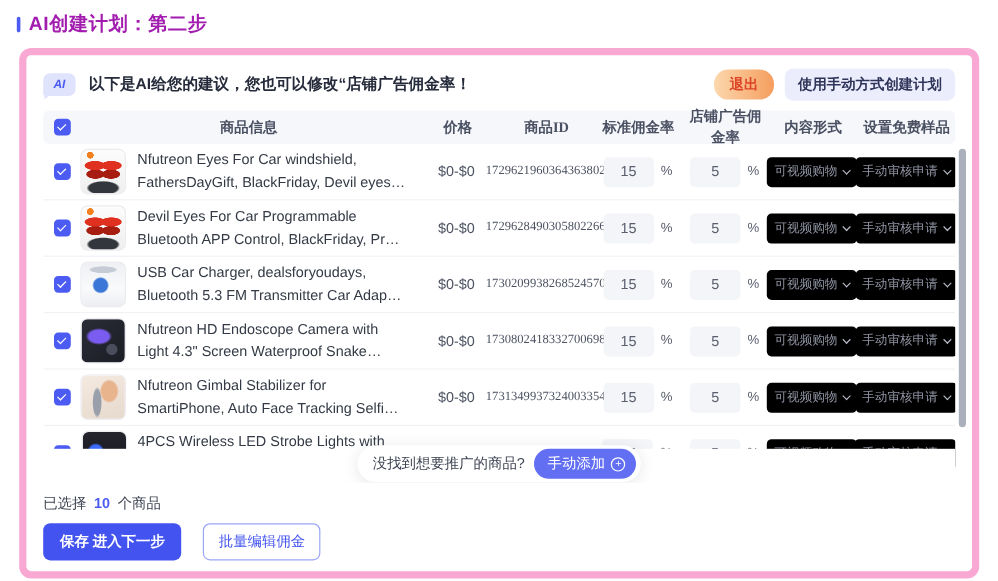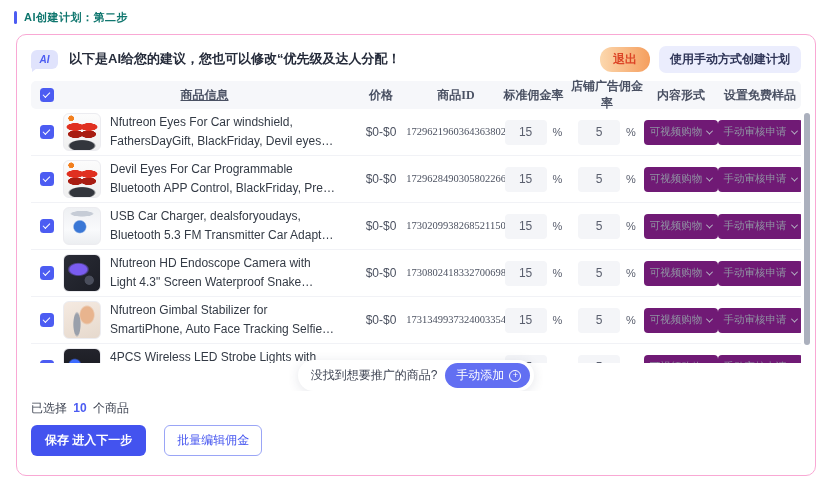--- a/index.html
+++ b/index.html
@@ -2,25 +2,25 @@
 <html><head>
 <meta charset="utf-8">
 <style>
   html,body{margin:0;padding:0;width:832px;height:484px;background:#fff;overflow:hidden;
     font-family:"Liberation Sans","DejaVu Sans",sans-serif;-webkit-font-smoothing:antialiased;}
   *{box-sizing:border-box;}
 
   
   .page-title{display:flex;align-items:center;margin:10px 0 9px 14px;}
   .accent-bar{width:3px;height:13px;background:#4c5cf2;border-radius:2px;margin-right:7px;}
-  .page-title h1{font-size:11px;font-weight:bold;color:#0f766e;margin:0;letter-spacing:.5px;}
+  .page-title h1{font-size:16px;font-weight:bold;color:#a21caf;margin:0;letter-spacing:.5px;}
 
   
   .card{position:relative;margin:0 16px;width:800px;height:442px;background:#fff;
-    border:1px solid #f9a8d4;border-radius:10px;overflow:hidden;}
+    border:6px solid #f9a8d4;border-radius:10px;overflow:hidden;}
 
   
   .topbar{display:flex;align-items:center;padding:12px 14px 10px;height:46px;}
   .ai-badge{position:relative;display:flex;align-items:center;justify-content:center;
     width:27px;height:19px;background:#e0e3fc;border-radius:6px 6px 6px 2px;
     color:#4c5cf2;font-size:10px;font-weight:bold;font-style:italic;margin-right:11px;flex:0 0 auto;}
   .ai-badge::after{content:"";position:absolute;left:1px;bottom:-3px;width:0;height:0;
     border-left:5px solid #e0e3fc;border-bottom:4px solid transparent;}
   .ai-msg{font-size:13px;font-weight:bold;color:#252b3a;flex:1 1 auto;}
   .topbar-actions{display:flex;align-items:center;gap:9px;flex:0 0 auto;}
@@ -30,21 +30,21 @@
   .btn-manual{border:none;cursor:pointer;padding:5px 11px;border-radius:7px;
     background:#ebedfd;color:#2f3558;font-size:12px;font-weight:bold;}
 
   
   .table{margin:0 14px;}
   .thead{display:flex;align-items:center;height:28px;background:#f6f7fa;border-radius:5px;
     font-size:12px;font-weight:bold;color:#4a5163;}
   .col{display:flex;align-items:center;justify-content:center;text-align:center;}
   .c-cb{width:32px;}
   .c-info{width:283px;justify-content:flex-start;text-align:left;padding-right:8px;}
-  .thead .c-info{justify-content:center;text-align:center;padding-right:0;text-decoration:underline;}
+  .thead .c-info{justify-content:center;text-align:center;padding-right:0;}
   .c-price{width:70px;}
   .c-id{width:80px;font-family:Liberation Serif, serif;}
   .c-rate1{width:75px;}
   .c-rate2{width:72px;}
   .c-fmt1{width:76px;}
   .c-fmt2{width:82px;}
 
   .tbody{position:relative;height:282px;overflow:hidden;}
   .trow{display:flex;align-items:center;height:47px;border-bottom:1px solid #f1f2f6;}
 
@@ -82,21 +82,21 @@
 
   .ptitle{font-size:12px;color:#333a45;line-height:1.55;display:-webkit-box;
     -webkit-line-clamp:2;-webkit-box-orient:vertical;overflow:hidden;}
   .price-text{font-size:12px;color:#4b5160;}
   .pid-text{display:flex;font-size:10.5px;color:#4b5160;line-height:1.45;}
 
   .inputbox{width:42px;height:25px;background:#f4f5f8;border-radius:4px;display:inline-flex;
     align-items:center;justify-content:center;font-size:12px;color:#5a5f6e;cursor:text;}
   .pct{font-size:11px;color:#5a5f6e;margin-left:6px;}
 
-  .select{height:25px;background:#701a75;border-radius:4px;display:inline-flex;align-items:center;
+  .select{height:25px;background:#000000;border-radius:4px;display:inline-flex;align-items:center;
     padding:0 6px;font-size:10.5px;color:#9094a3;cursor:pointer;white-space:nowrap;}
   .chev{display:inline-block;width:5px;height:5px;border-right:1.4px solid #b9bdc9;
     border-bottom:1.4px solid #b9bdc9;transform:rotate(45deg) translate(-1px,-1px);margin-left:5px;}
 
   
   .add-band{position:absolute;left:0;right:0;bottom:0;height:28px;background:#fff;
     display:flex;align-items:flex-end;justify-content:center;z-index:3;}
   .add-pill{display:flex;align-items:center;background:#fff;border-radius:16px;
     padding:3px 4px 3px 13px;box-shadow:0 2px 12px rgba(40,47,80,.12);font-size:12px;color:#3d4352;}
   .btn-add{border:none;cursor:pointer;margin-left:8px;background:#626ff2;color:#fff;
@@ -128,21 +128,21 @@
 
 <div class="page-title">
   <span class="accent-bar"></span>
   <h1>AI创建计划：第二步</h1>
 </div>
 
 <div class="card">
 
   <div class="topbar">
     <span class="ai-badge">AI</span>
-    <span class="ai-msg">以下是AI给您的建议，您也可以修改“优先级及达人分配！</span>
+    <span class="ai-msg">以下是AI给您的建议，您也可以修改“店铺广告佣金率！</span>
     <span class="topbar-actions">
       <button class="btn-exit">退出</button>
       <button class="btn-manual">使用手动方式创建计划</button>
     </span>
   </div>
 
   <div class="table">
     <div class="thead">
       <div class="col c-cb">
           <span class="checkbox"></span>
@@ -243,21 +243,21 @@
         <div class="col c-info">
           <span class="thumb t2"></span>
           <span class="ptitle">USB Car Charger, dealsforyoudays, Bluetooth 5.3 FM Transmitter Car Adapter [Stronger Dual Mics &amp; HiFi Deep Bass Soun</span>
         </div>
         <div class="col c-price">
             <span class="price-text">$0-$0</span>
           </div>
         <div class="col c-id">
             <span class="pid-text">
               <span>17302099382685</span>
-              <span>21150</span>
+              <span>24570</span>
             </span>
           </div>
         <div class="col c-rate1">
             <span class="inputbox">15</span>
             <span class="pct">%</span>
           </div>
         <div class="col c-rate2">
             <span class="inputbox">5</span>
             <span class="pct">%</span>
           </div>

